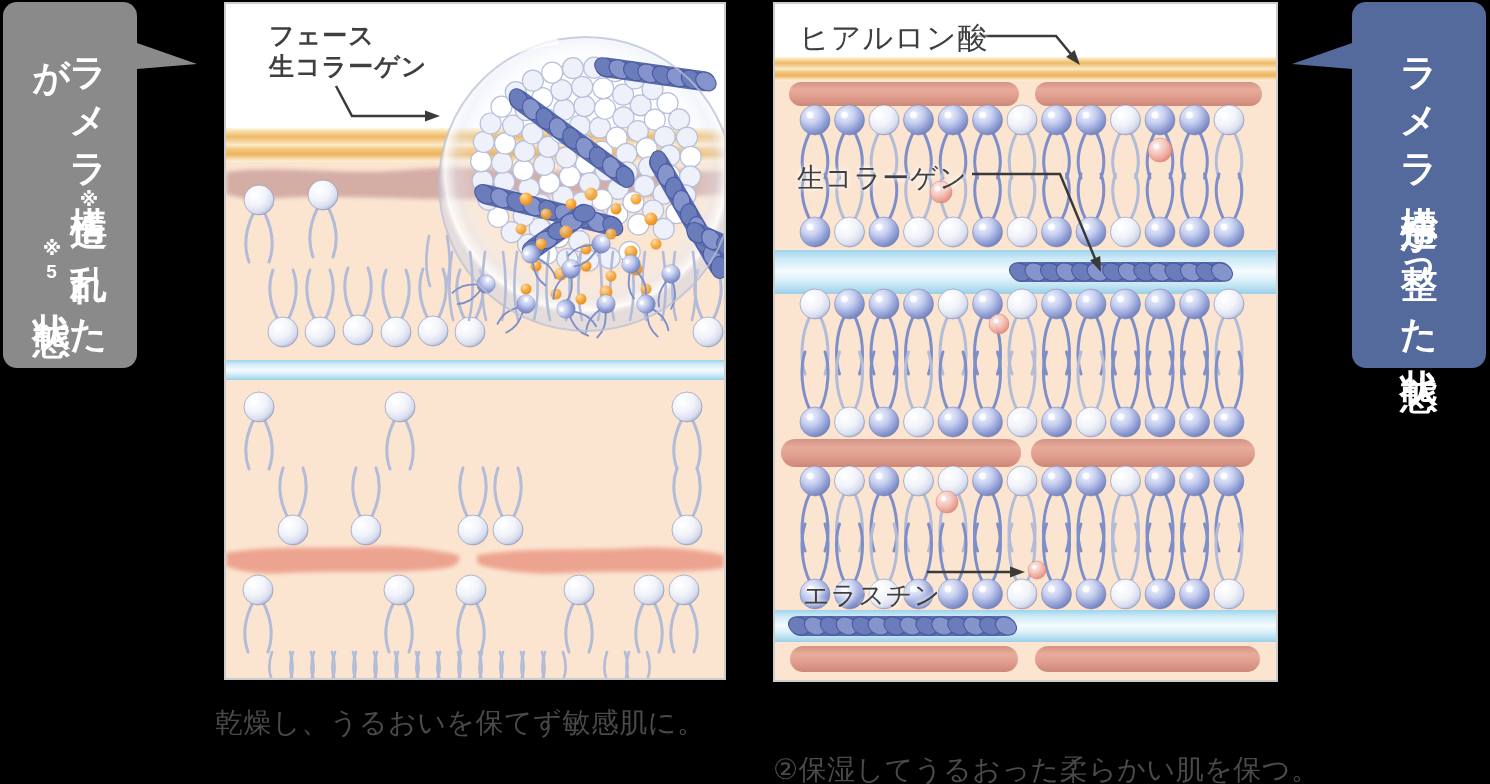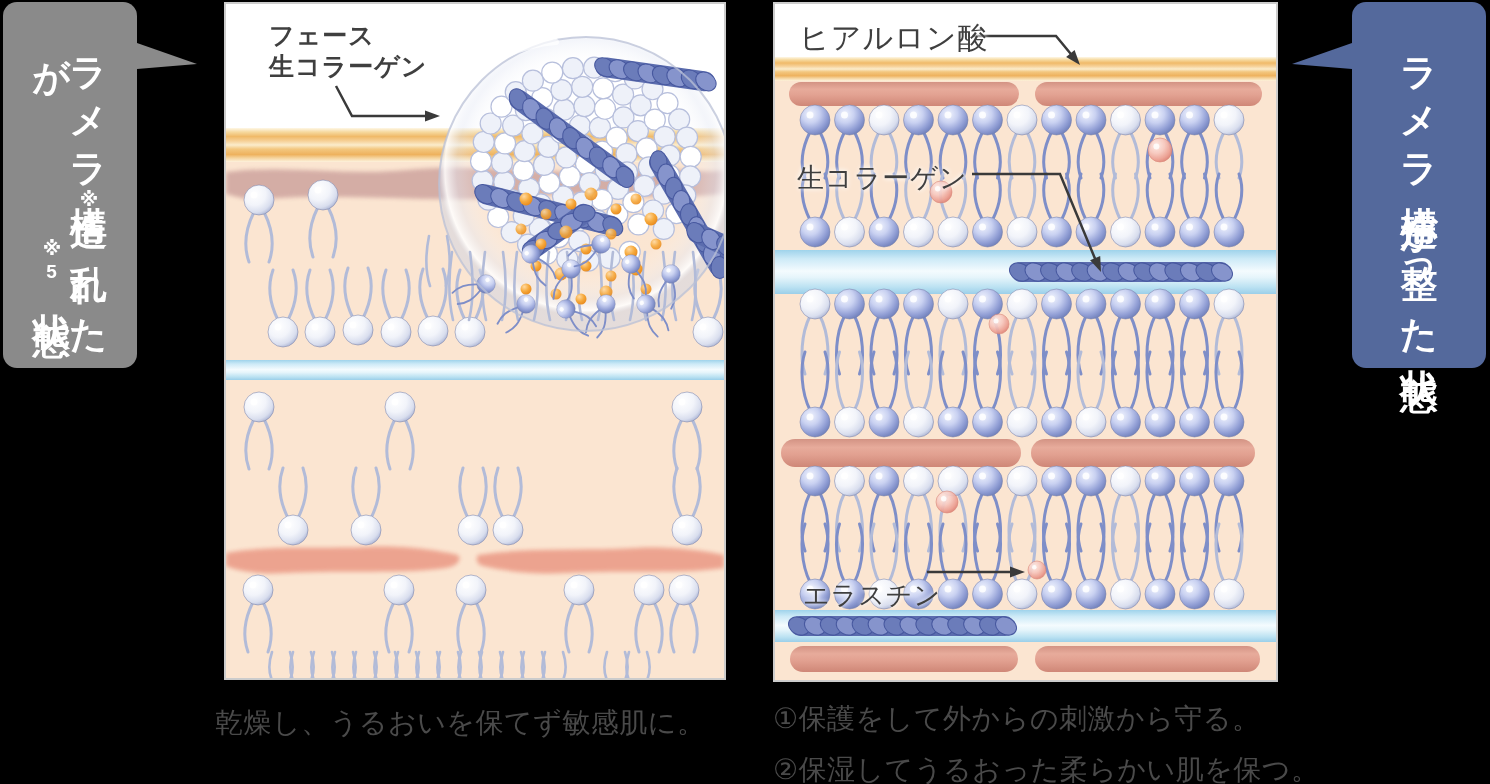--- a/index.html
+++ b/index.html
@@ -1136,15 +1136,14 @@
           <polyline points="152,568 238,568" fill="none" stroke="#3a3a3a" stroke-width="2.5"></polyline>
           <path d="M0,0 L-15,-5.5 L-15,5.5 Z" fill="#3a3a3a" transform="translate(250,568) rotate(0)"></path>
         </g>
       </svg>
     <div class="plabel" style="left:24px;top:16px;font-size:30px;">ヒアルロン酸</div>
     <div class="plabel" style="left:22px;top:158px;font-size:27px;">生コラーゲン</div>
     <div class="plabel" style="left:28px;top:576px;font-size:26px;">エラスチン</div>
   </div>
 
   <div class="caption" style="left:215px;top:704px;">乾燥し、うるおいを保てず敏感肌に。</div>
-  <div class="caption" style="left:773px;top:700px;">①保護をして外からの刺激から守る。</div>
   <div class="caption" style="left:773px;top:751px;">②保湿してうるおった柔らかい肌を保つ。</div>
 </div>
 
 </body></html>

